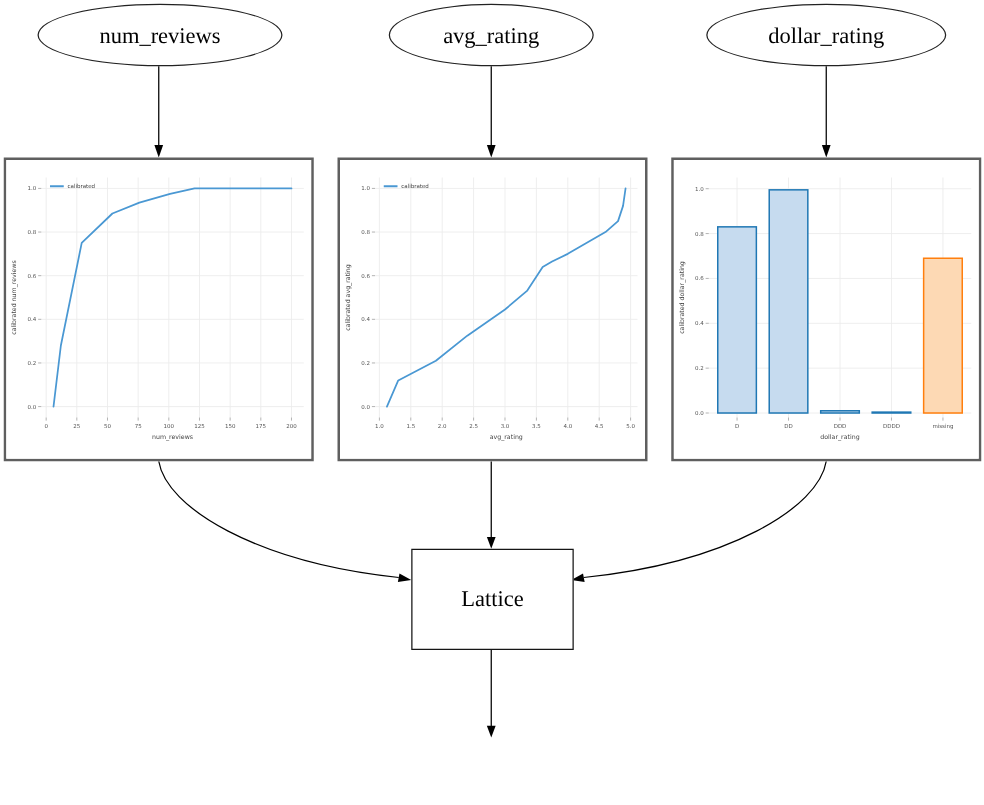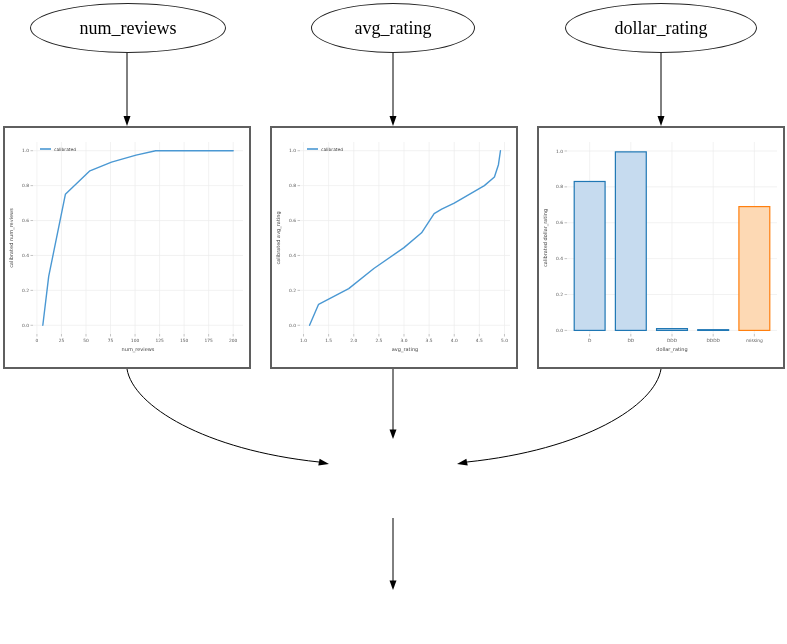--- a/index.html
+++ b/index.html
@@ -199,15 +199,18 @@
         <text x="133" y="223" text-anchor="middle" font-size="5" fill="#444">dollar_rating</text>
         <text x="8" y="110" text-anchor="middle" font-size="5" fill="#444" transform="rotate(-90 8 110)">calibrated dollar_rating</text>
         <rect x="35.20588235294119" y="53.47663551401871" width="30.88235294117647" height="148.93457943925233" fill="#c6dbef" stroke="#1f77b4" stroke-width="1.2"></rect>
         <rect x="76.38235294117648" y="23.86915887850472" width="30.88235294117647" height="178.54205607476632" fill="#c6dbef" stroke="#1f77b4" stroke-width="1.2"></rect>
         <rect x="117.55882352941177" y="200.61682242990653" width="30.88235294117647" height="1.7943925233645075" fill="#c6dbef" stroke="#1f77b4" stroke-width="1.2"></rect>
         <rect x="158.73529411764704" y="201.69345794392524" width="30.88235294117647" height="0.717757009345803" fill="#c6dbef" stroke="#1f77b4" stroke-width="1.2"></rect>
         <rect x="199.91176470588238" y="78.5981308411215" width="30.88235294117647" height="123.81308411214954" fill="#fdd9b4" stroke="#ff7f0e" stroke-width="1.2"></rect>
       </svg>
   </div>
 
+  <div class="node box" style="left:329px;top:439px;width:128px;height:79px">
+    <span>Lattice</span>
+  </div>
 
 
 </div>
 
 </body></html>

